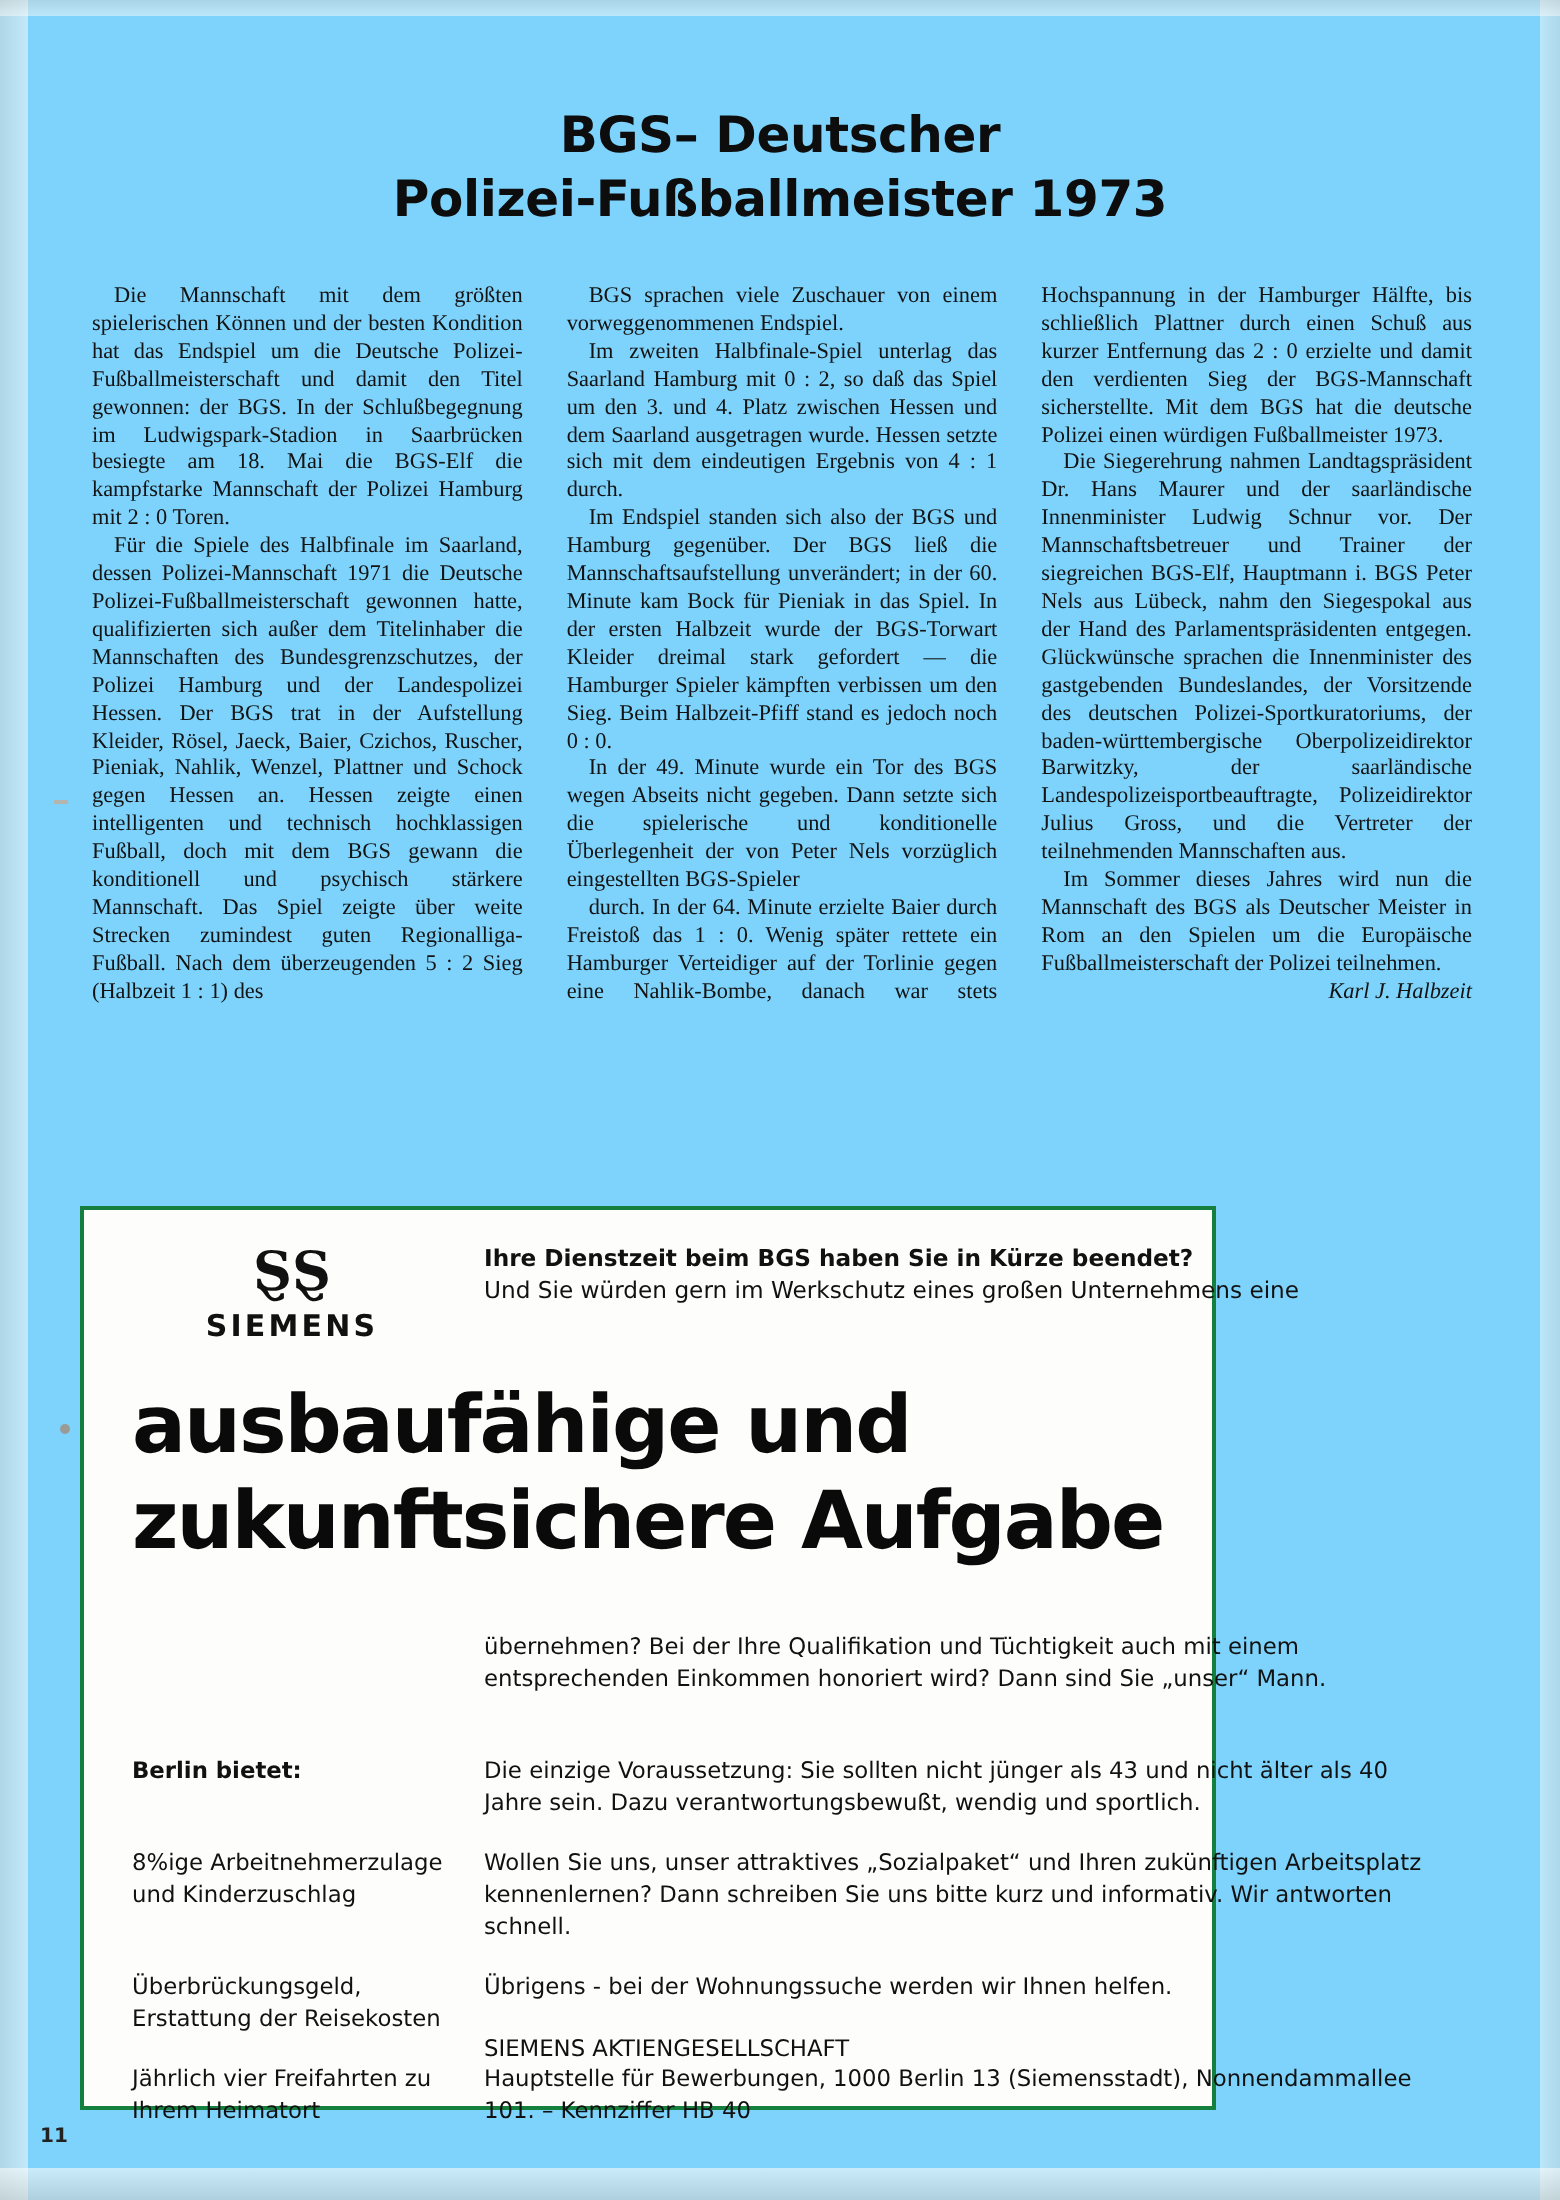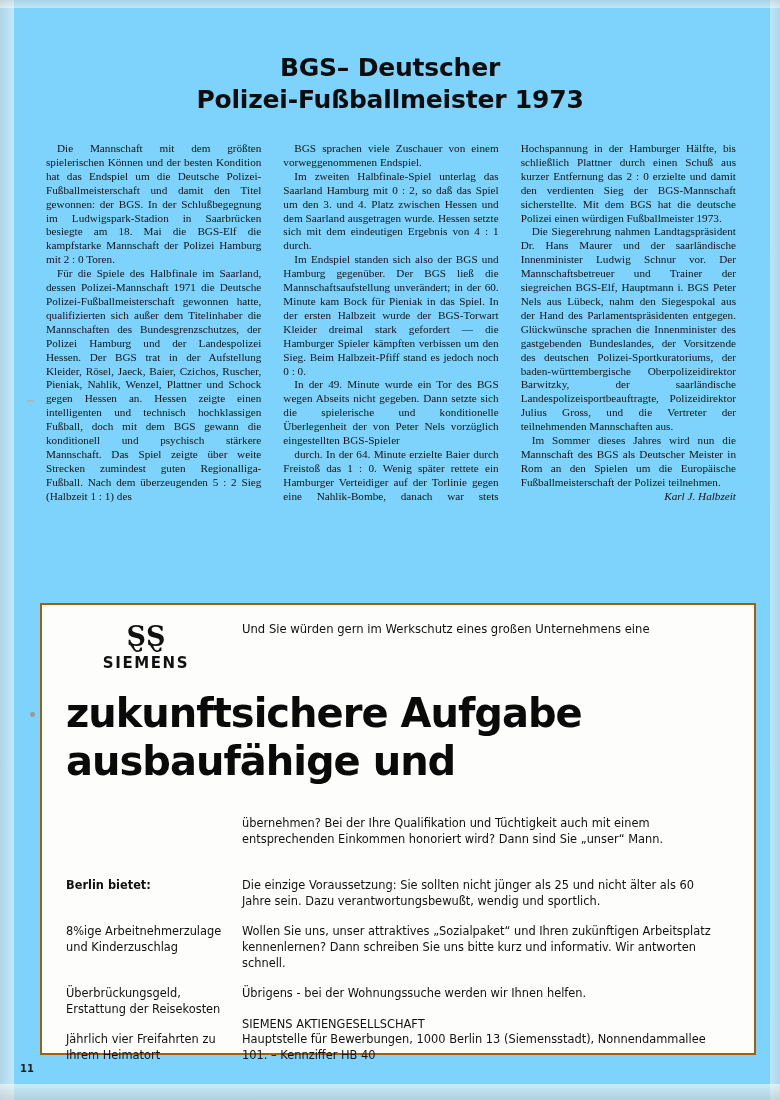--- a/index.html
+++ b/index.html
@@ -95,23 +95,23 @@
     text-indent: 0;
     font-style: italic;
     margin-top: 0;
   }
 
   
   .ad {
     position: absolute;
     left: 40px;
     top: 603px;
-    width: 716px;
+    width: 568px;
     height: 452px;
-    border: 2px solid #a16207;
+    border: 2px solid #15803d;
     background: #fdfdfb;
     box-sizing: border-box;
   }
   .ad-inner {
     position: absolute;
     inset: 0;
     padding: 14px 18px 10px 18px;
   }
 
   .siemens-block {
@@ -268,36 +268,37 @@
 
   <div class="ad">
     <div class="ad-inner">
 
       <div class="siemens-block">
         <div class="siemens-mark">ⱾⱾ</div>
         <div class="siemens-word">SIEMENS</div>
       </div>
 
       <div class="ad-kicker">
+        <span class="bold">Ihre Dienstzeit beim BGS haben Sie in Kürze beendet?</span>
         <span>Und Sie würden gern im Werkschutz eines großen Unternehmens eine</span>
       </div>
 
       <div class="ad-big">
+        <div>ausbaufähige und</div>
         <div>zukunftsichere Aufgabe</div>
-        <div>ausbaufähige und</div>
       </div>
 
       <div class="ad-body">
         <p>übernehmen? Bei der Ihre Qualifikation und Tüchtigkeit auch mit einem entsprechenden Einkommen honoriert wird? Dann sind Sie „unser“ Mann.</p>
       </div>
 
       <div class="ad-cols" id="ad-rows">
           <div class="ad-row">
             <div class="left bold">Berlin bietet:</div>
-            <div class="right">Die einzige Voraussetzung: Sie sollten nicht jünger als 25 und nicht älter als 60 Jahre sein. Dazu verantwortungsbewußt, wendig und sportlich.</div>
+            <div class="right">Die einzige Voraussetzung: Sie sollten nicht jünger als 43 und nicht älter als 40 Jahre sein. Dazu verantwortungsbewußt, wendig und sportlich.</div>
           </div>
           <div class="ad-row">
             <div class="left">8%ige Arbeitnehmerzulage und Kinderzuschlag</div>
             <div class="right">Wollen Sie uns, unser attraktives „Sozialpaket“ und Ihren zukünftigen Arbeitsplatz kennenlernen? Dann schreiben Sie uns bitte kurz und informativ. Wir antworten schnell.</div>
           </div>
           <div class="ad-row">
             <div class="left">Überbrückungsgeld, Erstattung der Reisekosten</div>
             <div class="right">Übrigens - bei der Wohnungssuche werden wir Ihnen helfen.</div>
           </div>
           <div class="ad-row">

